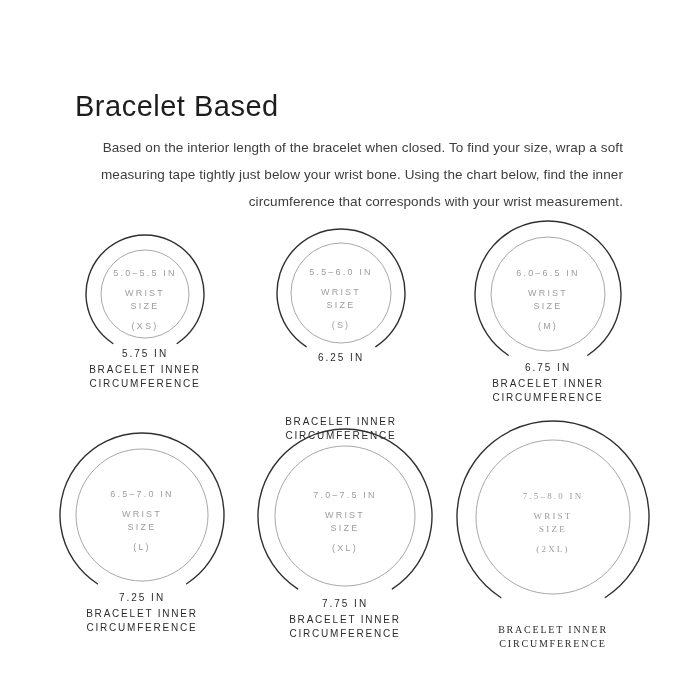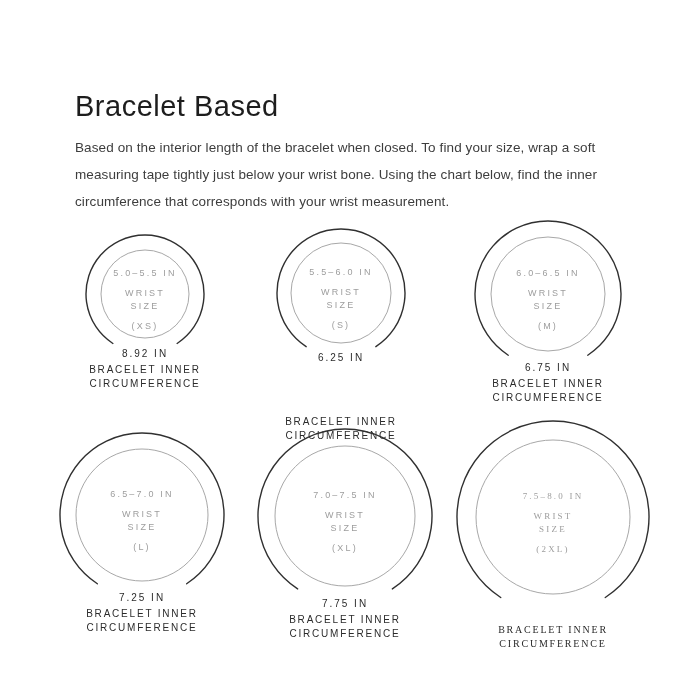--- a/index.html
+++ b/index.html
@@ -16,20 +16,21 @@
 
   .page-title{
     position:absolute;left:75px;top:90px;
     font-size:29px;font-weight:300;letter-spacing:.5px;
     color:var(--title-text);
   }
   .page-desc{
     position:absolute;left:75px;top:134px;width:548px;
     font-size:13.5px;line-height:27px;color:var(--body-text);
     letter-spacing:.1px;
+    text-align:right;
   }
 
   .cell{
     position:absolute;
     transform:translateX(-50%);
     display:flex;flex-direction:column;align-items:center;
   }
   
   .c0{left:145px;top:294px;}
   .c1{left:341px;top:293px;gap:48px;}
@@ -77,21 +78,21 @@
     <svg class="ring" width="122" height="122" viewBox="0 0 122 122">
       <path class="outer-arc" d="M 28.87 110.48 A 59 59 0 1 1 93.13 110.48"></path>
       <circle class="inner-ring" cx="61" cy="61" r="44"></circle>
     </svg>
     <div class="inner-labels">
       <div class="range">5.0–5.5 IN</div>
       <div class="wrist">WRIST</div>
       <div class="sizeword">SIZE</div>
       <div class="code">(XS)</div>
     </div>
-    <div class="circ-value">8.92 IN</div>
+    <div class="circ-value">5.75 IN</div>
   </div>
   <div class="caption">
     <div>BRACELET INNER</div>
     <div>CIRCUMFERENCE</div>
   </div>
 </div>
 
 <div class="cell c1">
   <div class="diagram" style="margin-top: -66px;">
     <svg class="ring" width="132" height="132" viewBox="0 0 132 132">

